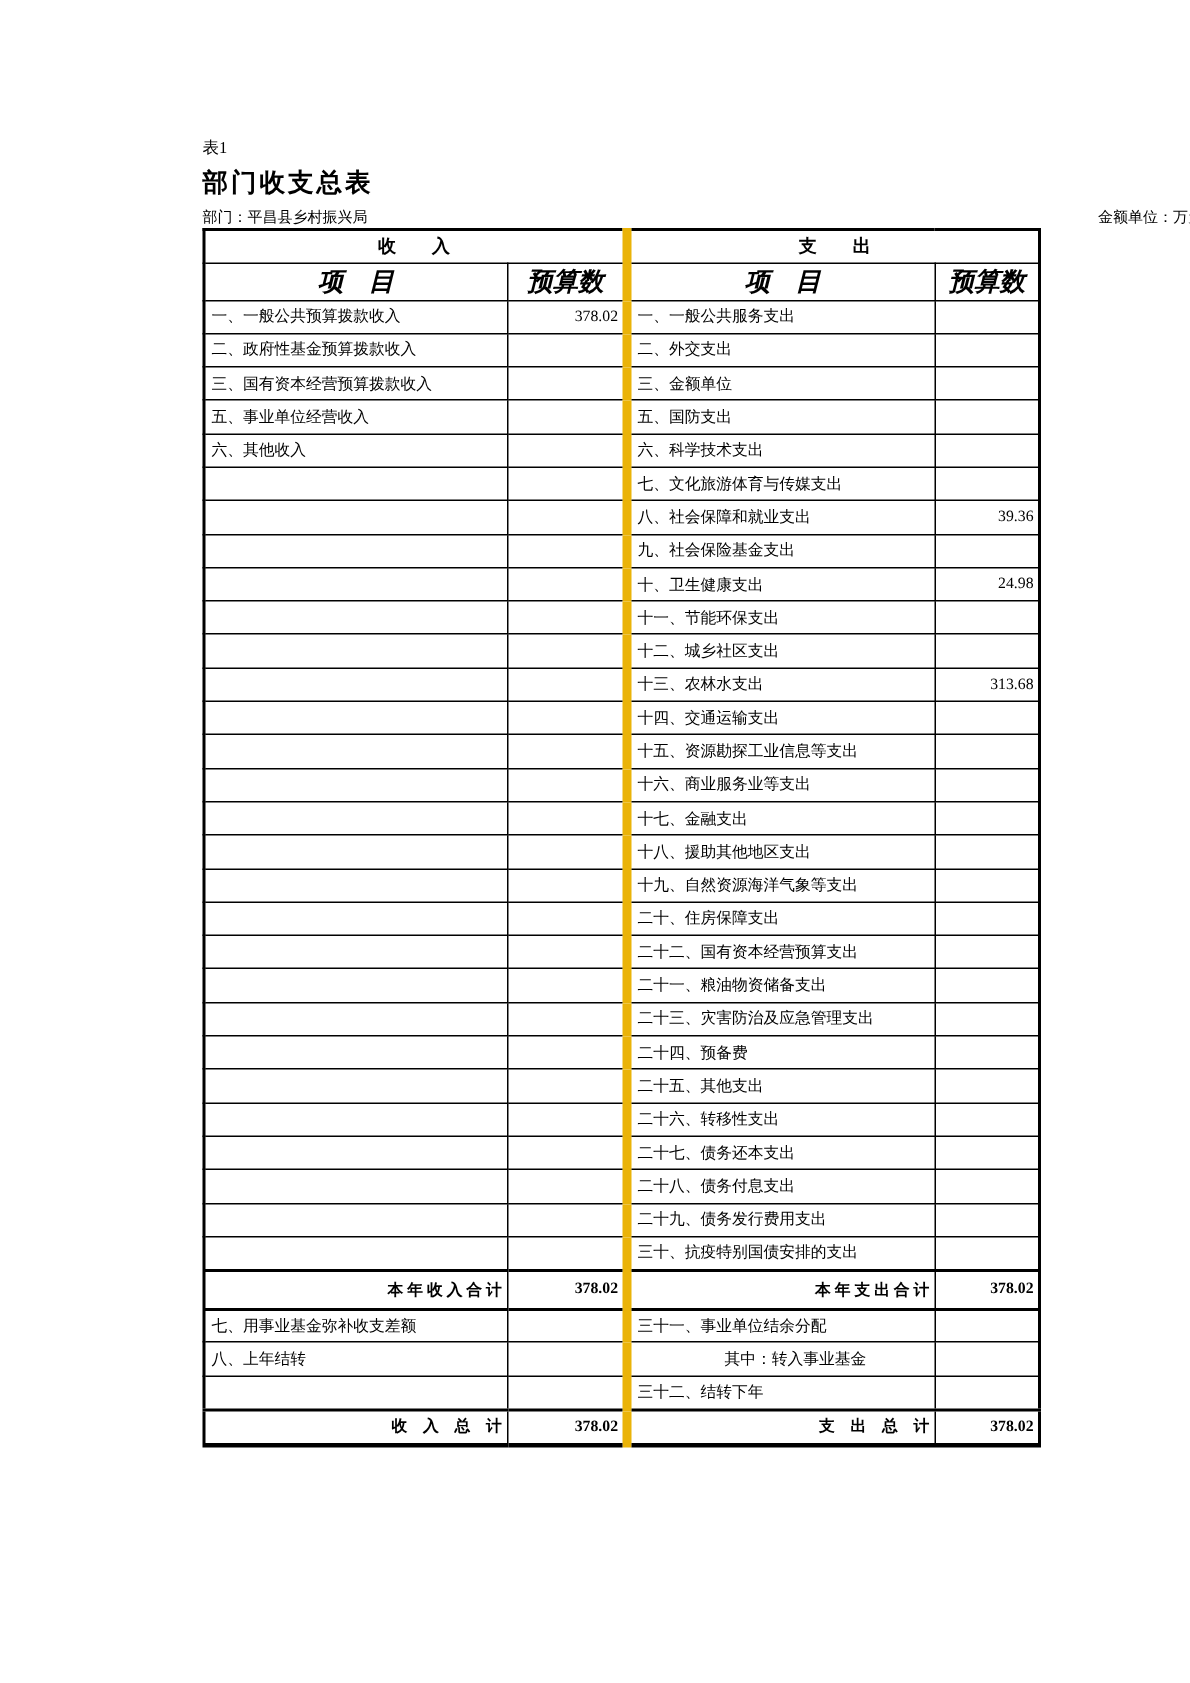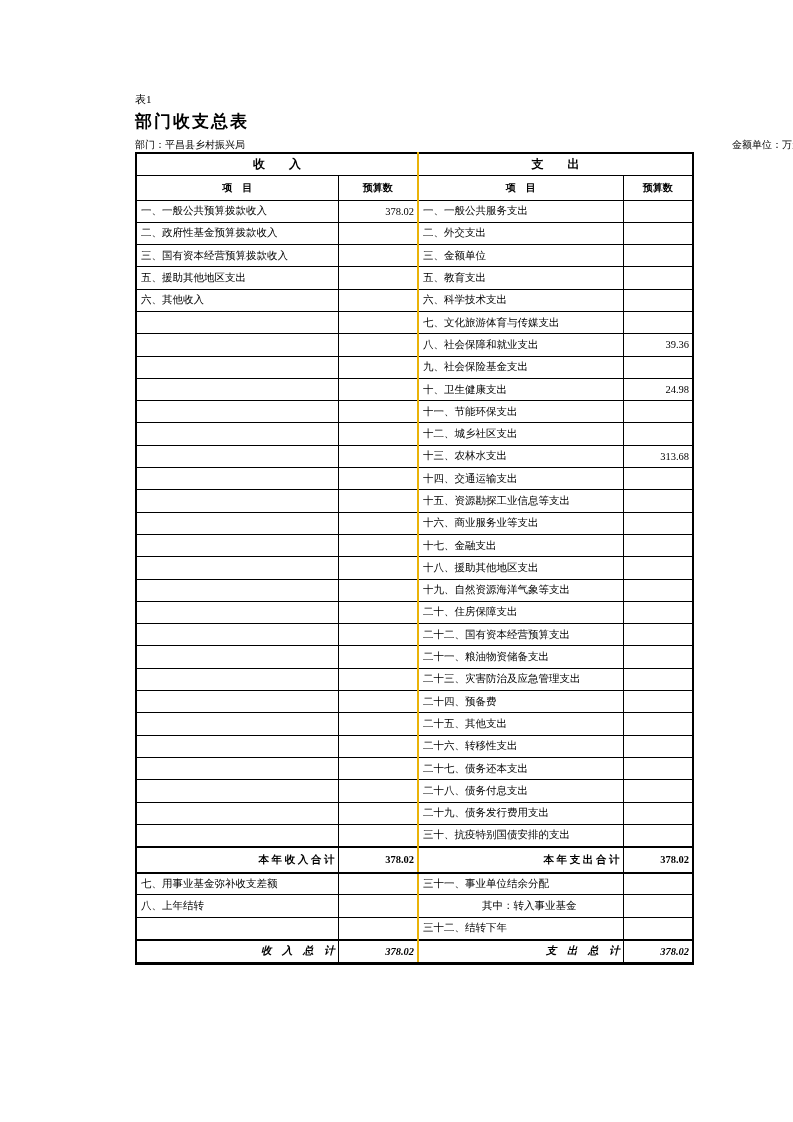--- a/index.html
+++ b/index.html
@@ -51,33 +51,33 @@
     overflow:hidden;
     height:22.3px;
     padding:0 3px;
   }
   thead th {
     font-family:"Liberation Sans","DejaVu Sans",sans-serif;
     font-weight:bold;
     text-align:center;
   }
   tr.head-span th { height:22px; font-size:12px; }
-  tr.head-cols th { height:25px; font-size:10px; }
-  .mid { border-left:2px solid #eab308;margin-top:44px; }
+  tr.head-cols th { height:25px; font-size:17px;font-style:italic; }
+  .mid { border-left:6px solid #eab308;margin-top:44px; }
   td.item { text-align:left; padding-left:4px; }
   td.val  { text-align:right; padding-right:3px; }
   td.indent { padding-left:20px;text-align:center; }
   tr.emphasis td {
     font-weight:bold;
     border-top:2px solid #000;
     border-bottom:2px solid #000;
   }
   tr.emphasis td.item { text-align:right; }
   tr.subtotal td { height:26px; }
-  tr.total td { height:24px; border-bottom:3px solid #000;font-style:italic; }
+  tr.total td { height:24px; border-bottom:3px solid #000; }
 </style>
 </head>
 <body>
 
 <div class="doc">
   <div class="sheet-label">表1</div>
   <div class="title">部门收支总表</div>
   <div class="meta">
     <span>部门：平昌县乡村振兴局</span>
     <span>金额单位：万元</span>
@@ -115,23 +115,23 @@
           <td class="item mid">二、外交支出</td>
           <td class="val"></td>
         </tr>
         <tr>
           <td class="item">三、国有资本经营预算拨款收入</td>
           <td class="val"></td>
           <td class="item mid">三、金额单位</td>
           <td class="val"></td>
         </tr>
         <tr>
-          <td class="item">五、援助其他地区支出</td>
-          <td class="val"></td>
-          <td class="item mid">五、教育支出</td>
+          <td class="item">五、事业单位经营收入</td>
+          <td class="val"></td>
+          <td class="item mid">五、国防支出</td>
           <td class="val"></td>
         </tr>
         <tr>
           <td class="item">六、其他收入</td>
           <td class="val"></td>
           <td class="item mid">六、科学技术支出</td>
           <td class="val"></td>
         </tr>
         <tr>
           <td class="item"></td>

